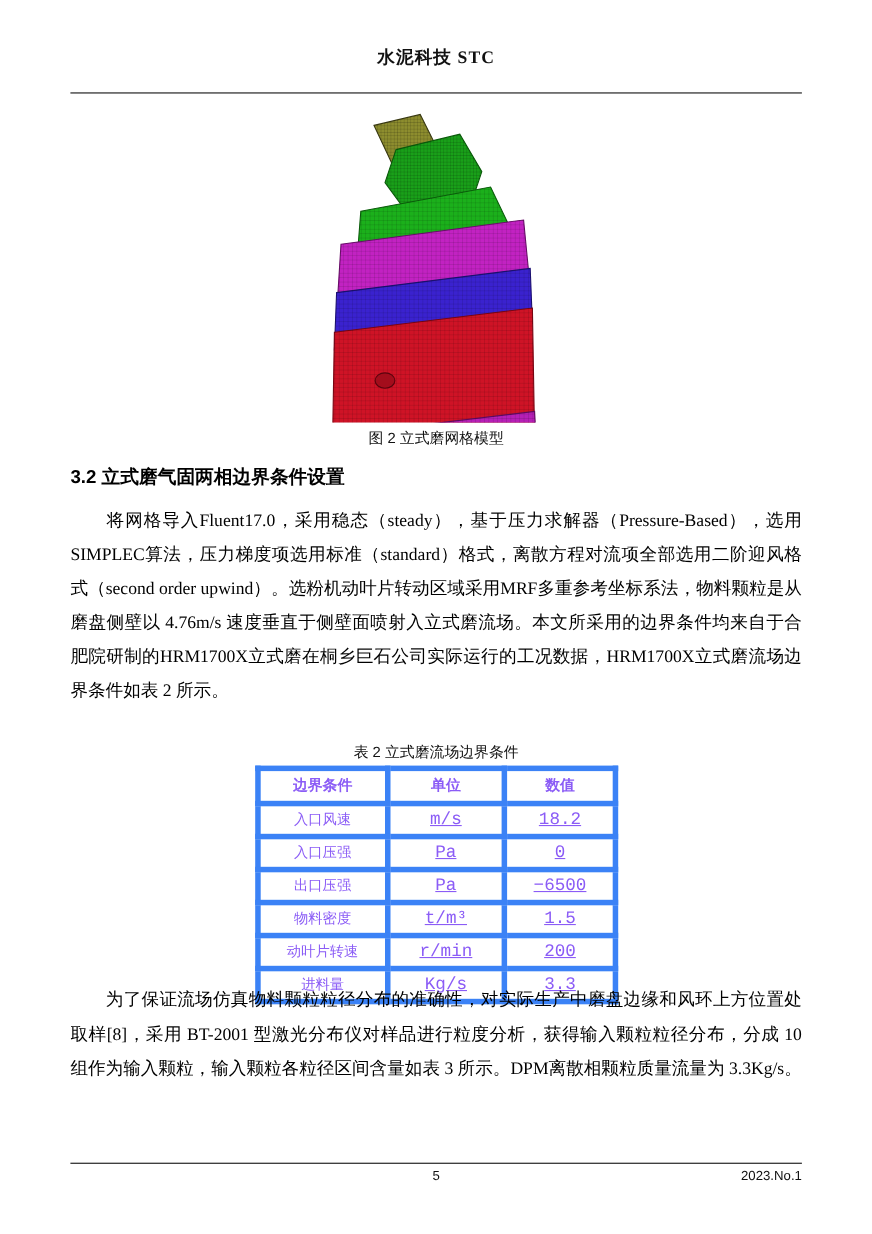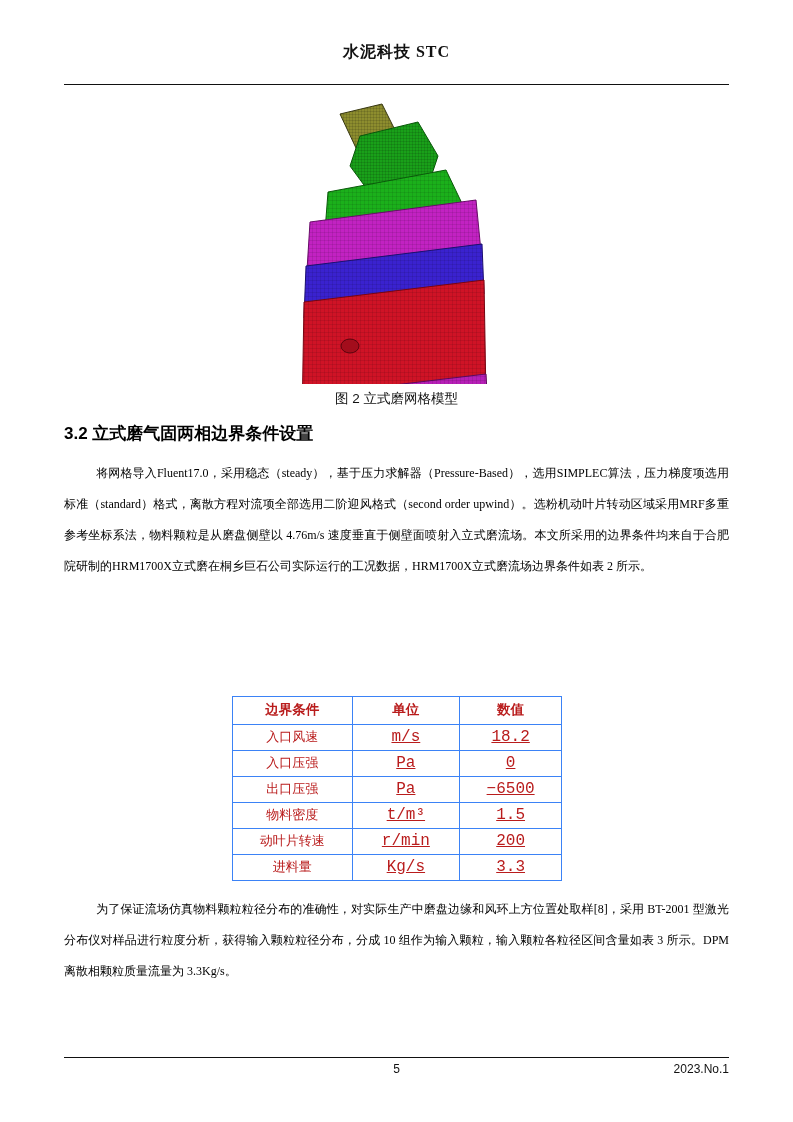--- a/index.html
+++ b/index.html
@@ -81,21 +81,21 @@
     font-family: "Liberation Sans", sans-serif;
     font-size: 17px;
     font-weight: bold;
     color: #000;
   }
 
   
   .para {
     position: absolute;
     width: 665px;
-    font-size: 12px;
+    font-size: 16px;
     line-height: 31px;
     text-align: justify;
     text-justify: inter-ideograph;
     color: #000;
   }
   .para.p1 { top: 458px; }
   .para.p2 { top: 894px; }
   .indent { display: inline-block; width: 32px; }
 
   
@@ -113,25 +113,25 @@
     position: absolute;
     left: 168px;
     top: 696px;
     width: 330px;
     border-collapse: collapse;
     font-family: "Liberation Sans", sans-serif;
     font-size: 13px;
   }
   table.data-table th,
   table.data-table td {
-    border: 1px solid #3b82f6;
+    border: 5px solid #3b82f6;
     text-align: center;
     padding: 2px 0 3px 0;
     height: 20px;
-    color: #b91c1c;
+    color: #8b5cf6;
   }
   table.data-table th {
     font-weight: bold;
     font-size: 13.5px;
     height: 22px;
   }
   table.data-table td.unit,
   table.data-table td.value {
     font-family: "Liberation Mono", monospace;
     font-size: 16px;
@@ -244,20 +244,21 @@
         </g>
       </svg>
     </div>
 
     <div class="figure-caption">图 2  立式磨网格模型</div>
 
     <div class="section-heading">3.2  立式磨气固两相边界条件设置</div>
 
     <div class="para p1"><span class="indent"></span><span>将网格导入Fluent17.0，采用稳态（steady），基于压力求解器（Pressure-Based），选用SIMPLEC算法，压力梯度项选用标准（standard）格式，离散方程对流项全部选用二阶迎风格式（second order upwind）。选粉机动叶片转动区域采用MRF多重参考坐标系法，物料颗粒是从磨盘侧壁以 4.76m/s 速度垂直于侧壁面喷射入立式磨流场。本文所采用的边界条件均来自于合肥院研制的HRM1700X立式磨在桐乡巨石公司实际运行的工况数据，HRM1700X立式磨流场边界条件如表 2 所示。</span></div>
 
+    <div class="table-caption">表 2    立式磨流场边界条件</div>
 
     <table class="data-table">
       <colgroup>
         <col class="c1">
           <col class="c2">
           <col class="c3">
       </colgroup>
       <thead>
         <tr>
           <th>边界条件</th>

